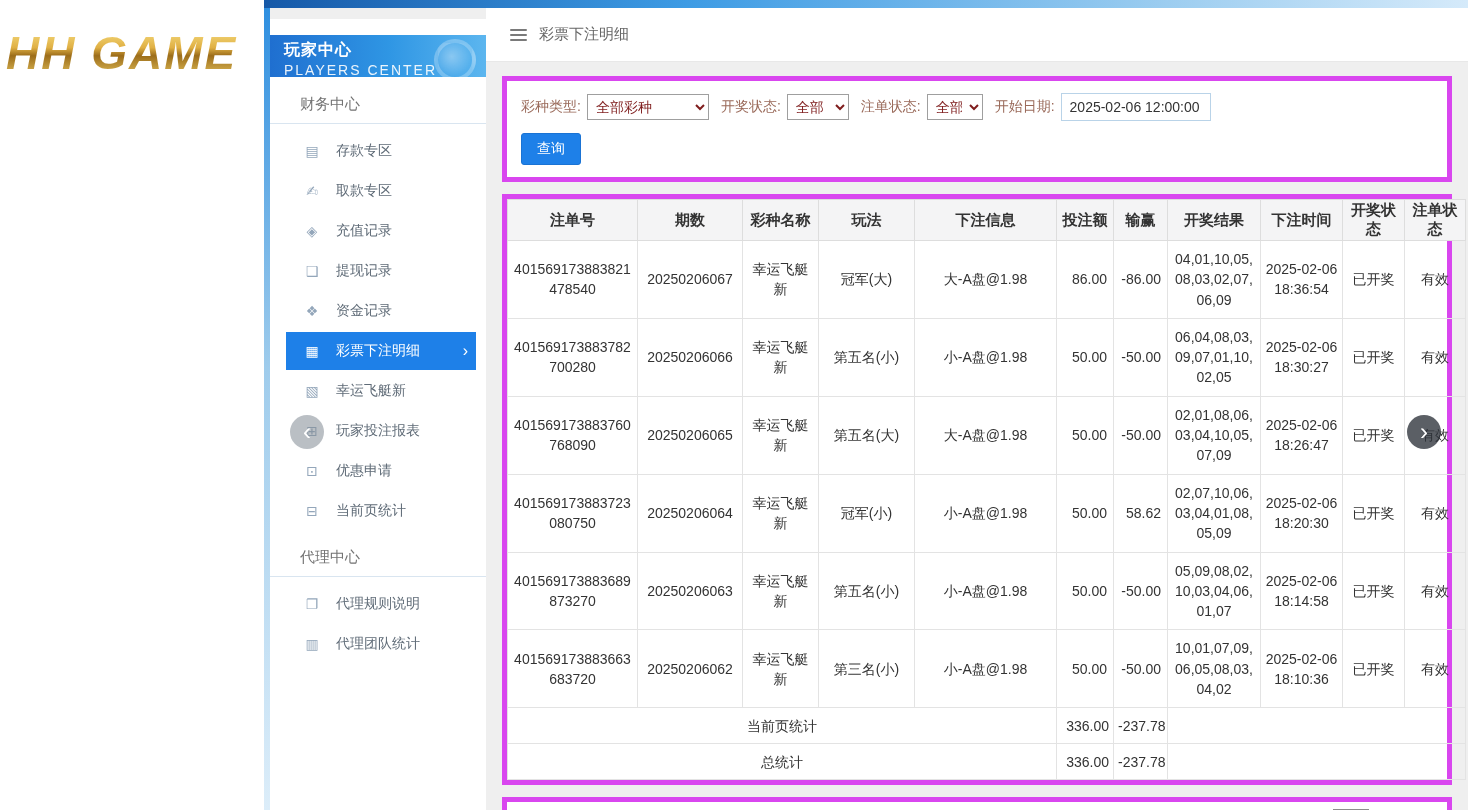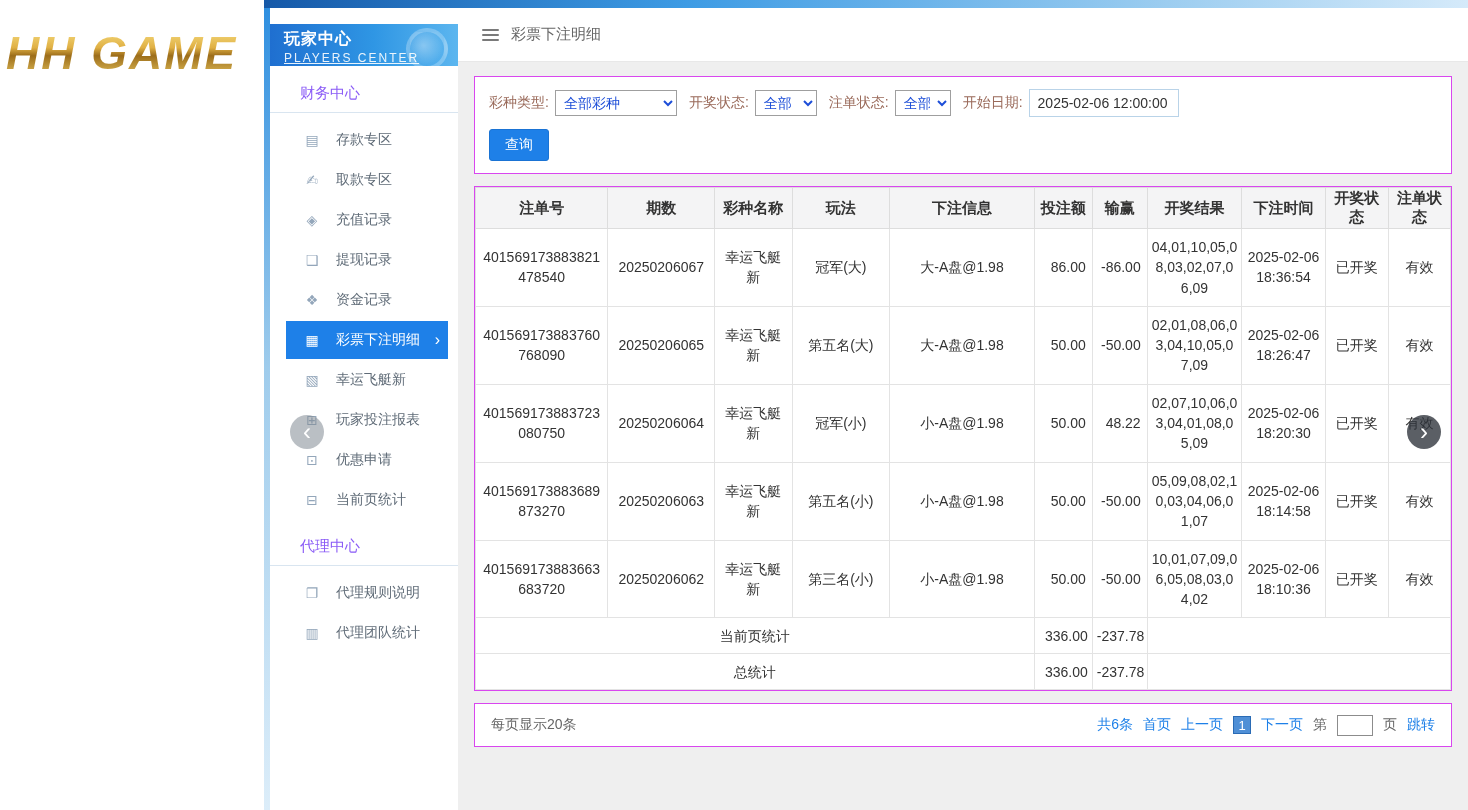--- a/index.html
+++ b/index.html
@@ -17,56 +17,56 @@
   
   .app { position:absolute; left:264px; top:0; width:1204px; height:810px; z-index:2;
     background:#efefef; display:flex; flex-direction:column; }
   .top-strip { height:8px; flex:none;
     background:linear-gradient(90deg,#1659a8 0%,#3d9be4 35%,#9ccdf0 75%,#d5eafa 100%); }
   .app-body { flex:1; display:flex; min-height:0; }
   .left-strip { width:6px; flex:none;
     background:linear-gradient(180deg,#2f8fe0 0%,#9fccec 45%,#dcedf9 100%); }
 
   
-  .sidebar { width:188px; flex:none; background:#fff; overflow:hidden; }
+  .sidebar { width:216px; flex:none; background:#fff; overflow:hidden;margin-top:11px; }
   .sb-header { margin:16px 0 0 0; height:42px; padding:5px 0 0 14px; position:relative;
     background:linear-gradient(90deg,#1f6fd0 0%,#2f96e4 55%,#5cb6ef 100%); color:#fff; }
   .sb-header:before { content:""; position:absolute; right:10px; top:4px; width:34px; height:34px;
     border-radius:50%; border:4px solid rgba(255,255,255,.25);
     background:radial-gradient(circle at 40% 40%, rgba(255,255,255,.35), rgba(255,255,255,0) 70%); }
   .sb-title { font-size:16px; font-weight:bold; letter-spacing:1px; }
-  .sb-sub { font-size:12px; letter-spacing:2px; opacity:.9; margin-top:1px;text-decoration:underline; }
+  .sb-sub { font-size:14px; letter-spacing:2px; opacity:.9; margin-top:1px; }
   .section { margin-top:12px; }
-  .section-title { color:#8b5cf6; font-size:15px; padding:6px 0 9px 30px;
+  .section-title { color:#737373; font-size:15px; padding:6px 0 9px 30px;
     border-bottom:1px solid #d9e5f0; }
   .menu { list-style:none; padding:8px 10px 0 16px; }
   .menu-item { height:38px; margin-bottom:2px; display:flex; align-items:center;
     padding:0 8px 0 18px; cursor:pointer; color:#5f6b77; font-size:14px; }
   .mi-icon { width:16px; margin-right:16px; color:#93a6ba; font-size:14px; font-style:normal;
     text-align:center; flex:none; }
   .menu-item.active { background:#1e80e8; color:#fff; }
   .menu-item.active .mi-icon { color:#fff; }
   .mi-arrow { margin-left:auto; font-size:16px; line-height:1; color:#fff; }
 
   
   .main { flex:1; min-width:0; display:flex; flex-direction:column; background:#efefef; }
   .topbar { height:54px; flex:none; background:#fff; border-bottom:1px solid #e8e8e8;
     display:flex; align-items:center; padding-left:24px; }
   .hamburger { width:17px; display:flex; flex-direction:column; gap:3px; margin-right:12px; cursor:pointer; }
   .hamburger span { display:block; height:2px; background:#7a7a7a; border-radius:1px; }
   .page-title { font-size:15px; color:#666; }
   .content { flex:1; padding:14px 16px; overflow:hidden; }
 
   
-  .card { background:#fff; border:1px solid #d946ef; }
+  .card { background:#fff; border:5px solid #d946ef; }
   .filter-card { padding:12px 14px 12px 14px; margin-bottom:12px; }
   .filter-row { display:flex; align-items:center; flex-wrap:nowrap; }
   .f-label { font-size:14px; color:#9a6a5a; margin:0 6px 0 0; white-space:nowrap; }
   .f-group { display:flex; align-items:center; margin-right:12px; }
-  select { font-size:14px; color:#1d4ed8; padding:3px 4px; border:1px solid #9f9f9f;
+  select { font-size:14px; color:#7f1d1d; padding:3px 4px; border:1px solid #9f9f9f;
     background:#fff; font-family:inherit; }
   .sel-type { width:122px; } .sel-draw { width:62px; } .sel-order { width:56px; }
   .date-input { width:150px; font-size:14px; color:#333; padding:5px 8px;
     border:1px solid #b9d3e8; font-family:inherit; }
   .btn-query { margin-top:12px; background:#1e80e8; color:#fff; border:1px solid #1a73d4;
     font-size:14px; padding:6px 15px; border-radius:3px; cursor:pointer; font-family:inherit; }
 
   
   .table-card { margin-bottom:12px; }
   table { width:100%; border-collapse:collapse; table-layout:fixed; }
@@ -254,40 +254,53 @@
                   <td>冠军(大)</td>
                   <td>大-A盘@1.98</td>
                   <td class="num">86.00</td>
                   <td class="num">-86.00</td>
                   <td class="breakall">04,01,10,05,08,03,02,07,06,09</td>
                   <td>2025-02-06 18:36:54</td>
                   <td>已开奖</td>
                   <td>有效</td>
                 </tr>
                 <tr class="data-row">
+                  <td class="breakall">401569173883782700280</td>
+                  <td>20250206066</td>
+                  <td>幸运飞艇新</td>
+                  <td>第五名(小)</td>
+                  <td>小-A盘@1.98</td>
+                  <td class="num">50.00</td>
+                  <td class="num">-50.00</td>
+                  <td class="breakall">06,04,08,03,09,07,01,10,02,05</td>
+                  <td>2025-02-06 18:30:27</td>
+                  <td>已开奖</td>
+                  <td>有效</td>
+                </tr>
+                <tr class="data-row">
                   <td class="breakall">401569173883760768090</td>
                   <td>20250206065</td>
                   <td>幸运飞艇新</td>
                   <td>第五名(大)</td>
                   <td>大-A盘@1.98</td>
                   <td class="num">50.00</td>
                   <td class="num">-50.00</td>
                   <td class="breakall">02,01,08,06,03,04,10,05,07,09</td>
                   <td>2025-02-06 18:26:47</td>
                   <td>已开奖</td>
                   <td>有效</td>
                 </tr>
                 <tr class="data-row">
                   <td class="breakall">401569173883723080750</td>
                   <td>20250206064</td>
                   <td>幸运飞艇新</td>
                   <td>冠军(小)</td>
                   <td>小-A盘@1.98</td>
                   <td class="num">50.00</td>
-                  <td class="num">48.22</td>
+                  <td class="num">58.62</td>
                   <td class="breakall">02,07,10,06,03,04,01,08,05,09</td>
                   <td>2025-02-06 18:20:30</td>
                   <td>已开奖</td>
                   <td>有效</td>
                 </tr>
                 <tr class="data-row">
                   <td class="breakall">401569173883689873270</td>
                   <td>20250206063</td>
                   <td>幸运飞艇新</td>
                   <td>第五名(小)</td>

